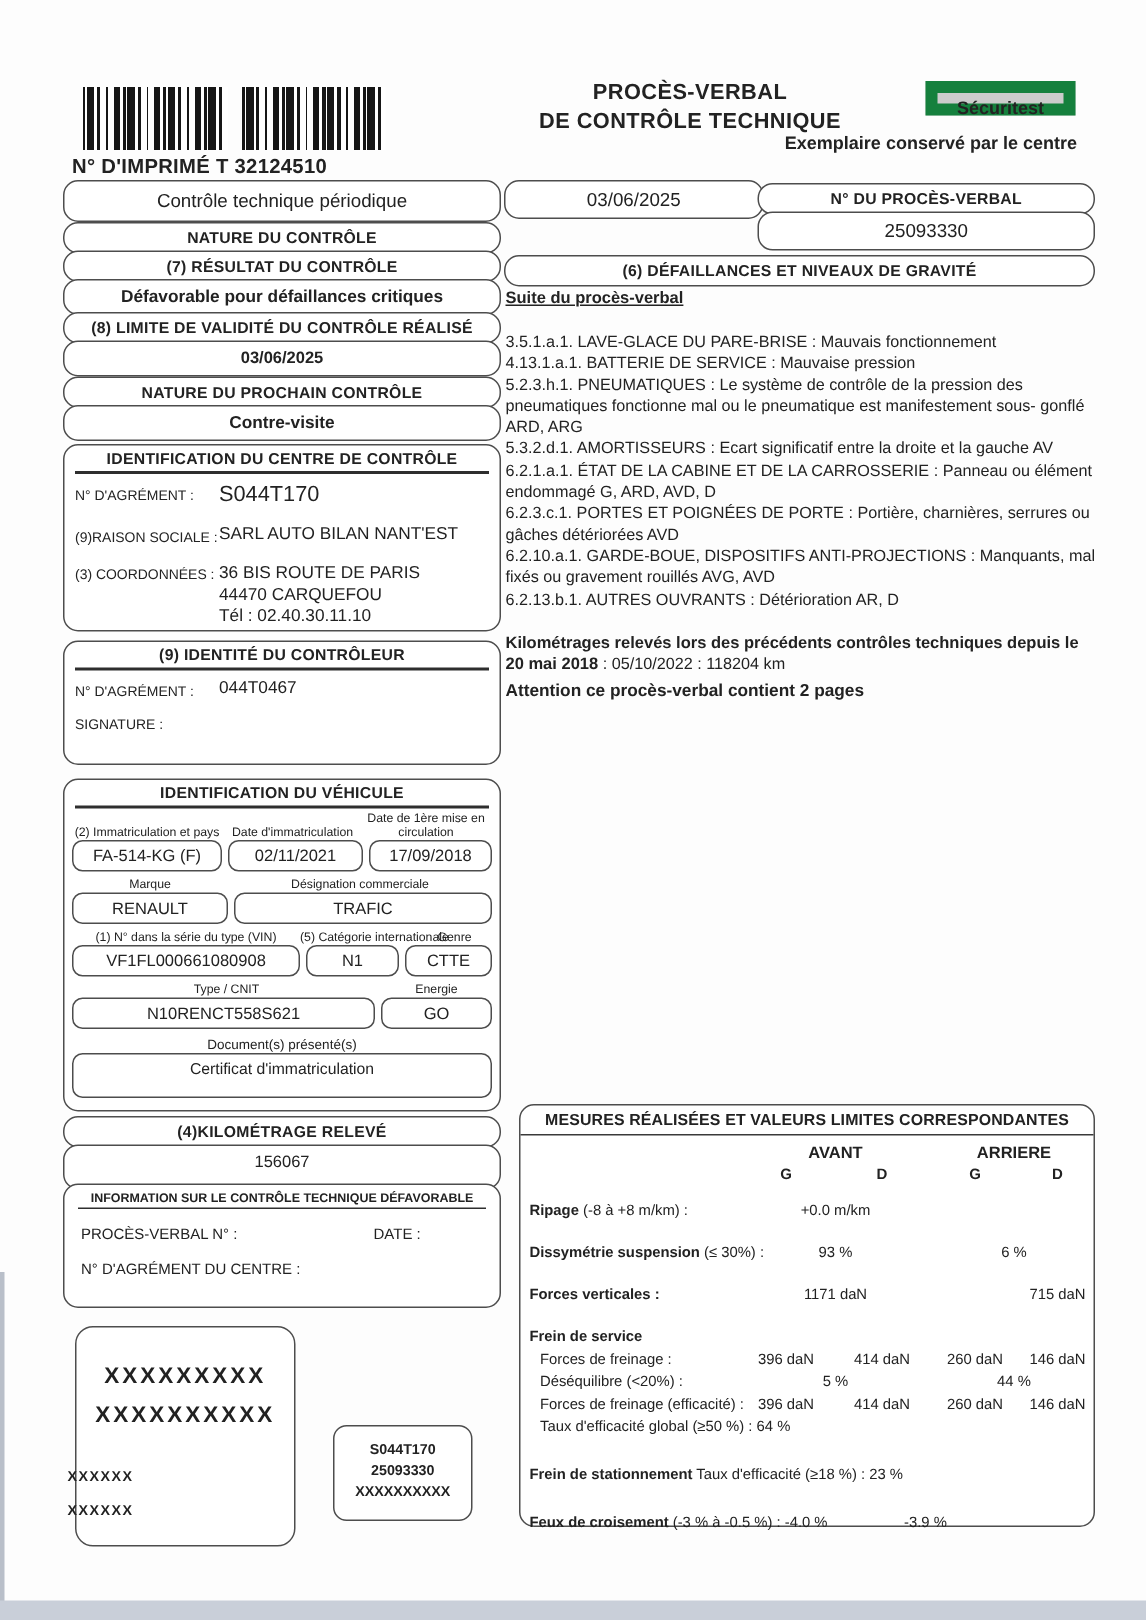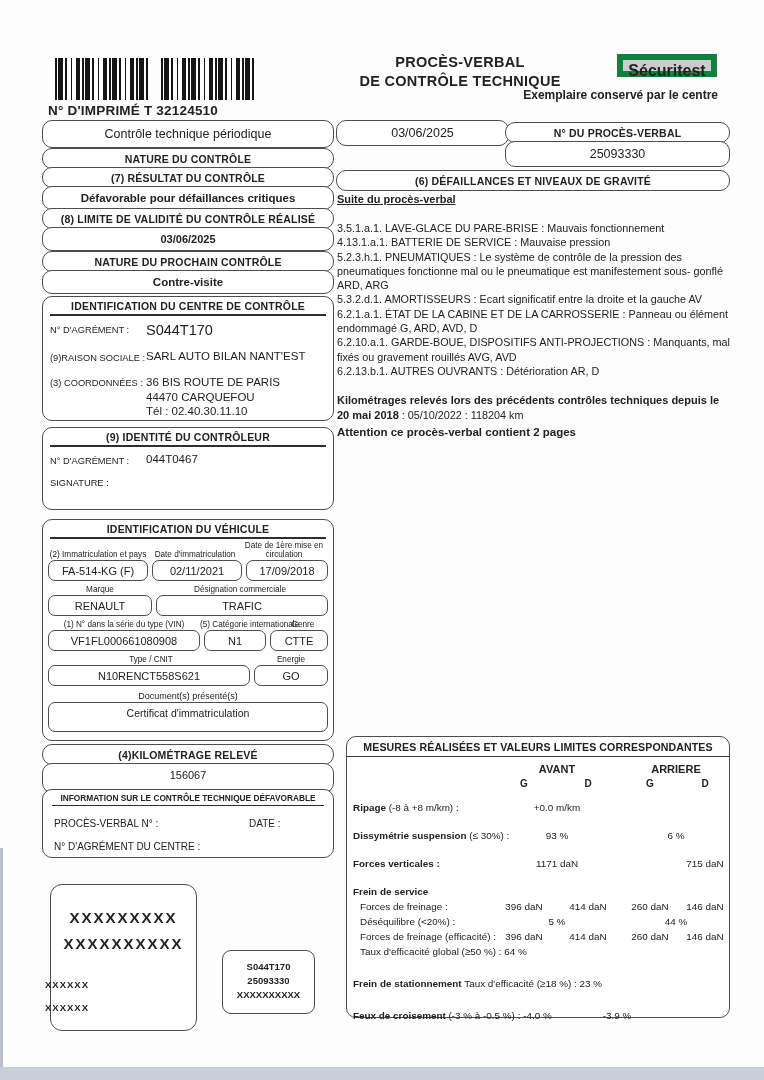--- a/index.html
+++ b/index.html
@@ -16,21 +16,21 @@
   .hbox{font-weight:bold;font-size:10.5px;text-align:center;padding:4px 2px 3px;letter-spacing:.2px;}
   .vbox{text-align:center;box-sizing:border-box;}
 
   .abs{position:absolute;}
 
   
   .barcode{position:absolute;left:55px;top:58px;width:202px;height:42px;display:flex;gap:9px;}
   .barcode .seg{height:100%;flex:1;background:repeating-linear-gradient(90deg,#161616 0 2px,#fff 2px 3px,#161616 3px 8px,#fff 8px 10px,#161616 10px 12px,#fff 12px 16px,#161616 16px 17px,#fff 17px 21px,#161616 21px 25px,#fff 25px 27px);}
   .printed-number{position:absolute;left:48px;top:103px;font-weight:bold;font-size:13.5px;letter-spacing:.2px;}
   .doc-title{position:absolute;left:338px;top:53px;width:244px;text-align:center;font-weight:bold;font-size:14.5px;line-height:19px;letter-spacing:.3px;}
-  .brand-badge{position:absolute;left:617px;top:54px;width:100px;height:23px;background:#cccccc;border:6px solid #15803d;font-weight:bold;font-size:16px;text-align:center;line-height:21px;box-sizing:border-box;}
+  .brand-badge{position:absolute;left:617px;top:54px;width:100px;height:23px;background:#cccccc;border:8px solid #15803d;font-weight:bold;font-size:12px;text-align:center;line-height:21px;box-sizing:border-box;}
   .copy-note{position:absolute;left:490px;top:88px;width:228px;text-align:right;font-weight:bold;font-size:12px;}
 
   
   .stack-h{position:absolute;left:42px;width:292px;}
   .val-normal{font-size:12.5px;padding:6px 2px;}
   .val-bold{font-weight:bold;font-size:11.5px;padding:5px 2px;}
   .val-date{font-weight:bold;font-size:11px;padding:5px 2px;}
 
   
   .framed{position:absolute;left:42px;width:292px;padding:0 5px 4px;}
@@ -204,21 +204,21 @@
     <div class="veh-fields">
       <span class="fld" style="flex:1;height:30px;font-size:10.5px;">Certificat d'immatriculation</span>
     </div>
   </div>
 
   <div class="stack-h" style="top:744px;">
     <div class="rbox hbox">(4)KILOMÉTRAGE RELEVÉ</div>
     <div class="rbox vbox" style="margin-top:-2px;font-size:11px;padding:5px 2px 11px;">156067</div>
   </div>
 
-  <div class="rbox framed" style="top:789px;height:69px;">
+  <div class="rbox framed" style="top:789px;height:83px;">
     <div class="info-title">INFORMATION SUR LE CONTRÔLE TECHNIQUE DÉFAVORABLE</div>
     <div class="info-line">
       <span style="width:195px;">PROCÈS-VERBAL N° :</span>
       <span>DATE :</span>
     </div>
     <div class="info-line">
       <span>N° D'AGRÉMENT DU CENTRE :</span>
     </div>
   </div>
 
@@ -251,20 +251,21 @@
         <div class="defect-item">3.5.1.a.1. LAVE-GLACE DU PARE-BRISE : Mauvais fonctionnement</div>
 
         <div class="defect-item">4.13.1.a.1. BATTERIE DE SERVICE : Mauvaise pression</div>
 
         <div class="defect-item">5.2.3.h.1. PNEUMATIQUES : Le système de contrôle de la pression des pneumatiques fonctionne mal ou le pneumatique est manifestement sous- gonflé ARD, ARG</div>
 
         <div class="defect-item">5.3.2.d.1. AMORTISSEURS : Ecart significatif entre la droite et la gauche AV</div>
 
         <div class="defect-item">6.2.1.a.1. ÉTAT DE LA CABINE ET DE LA CARROSSERIE : Panneau ou élément endommagé G, ARD, AVD, D</div>
 
+        <div class="defect-item">6.2.3.c.1. PORTES ET POIGNÉES DE PORTE : Portière, charnières, serrures ou gâches détériorées AVD</div>
 
         <div class="defect-item">6.2.10.a.1. GARDE-BOUE, DISPOSITIFS ANTI-PROJECTIONS : Manquants, mal fixés ou gravement rouillés AVG, AVD</div>
 
         <div class="defect-item">6.2.13.b.1. AUTRES OUVRANTS : Détérioration AR, D</div>
       </div>
     <div class="km-history">
       <b>Kilométrages relevés lors des précédents contrôles techniques depuis le 20 mai 2018</b>
       <span> <span>: 05/10/2022 : 118204 km</span></span>
     </div>
     <div class="pages-note">Attention ce procès-verbal contient 2 pages</div>

